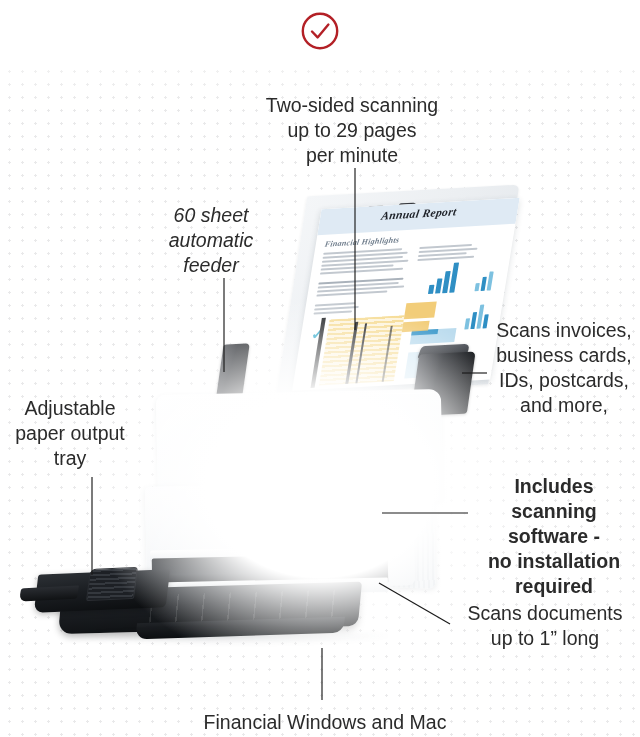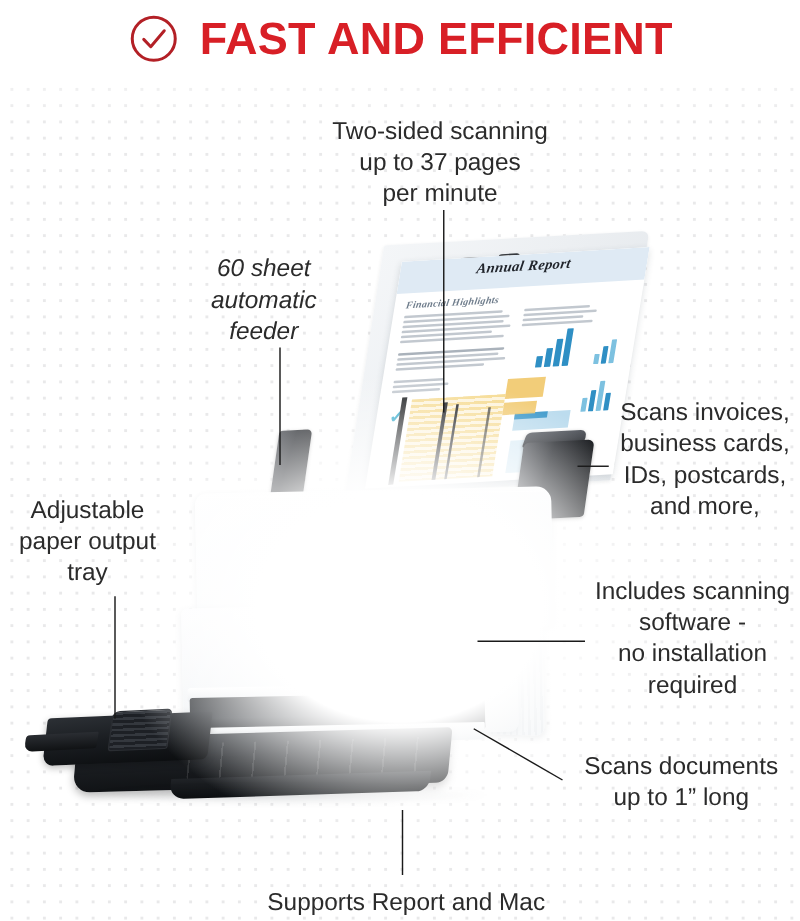--- a/index.html
+++ b/index.html
@@ -61,21 +61,21 @@
     line-height:25px;
     font-weight:400;
     white-space:pre-line;
   }
   .ca-center { text-align:center; }
 
   #co-duplex   { left:248px; top:93px;  width:208px; }
   #co-feeder   { left:150px; top:203px; width:122px;font-style:italic; }
   #co-tray     { left:4px;   top:396px; width:132px; }
   #co-media    { left:489px; top:318px; width:150px; }
-  #co-software { left:470px; top:461px; width:168px; }
+  #co-software { left:470px; top:474px; width:168px;font-weight:bold; }
   #co-long     { left:452px; top:601px; width:186px; }
   #co-os       { left:150px; top:710px; width:350px; }
 
   
   #leaders { position:absolute; left:0; top:0; width:640px; height:737px; pointer-events:none; }
 
   
   #scanner { position:absolute; left:0; top:0; width:640px; height:737px; }
 
   
@@ -458,25 +458,24 @@
 
       <line x1="322" y1="648" x2="322" y2="700"></line>
     </g>
   </svg>
 
   <div id="header">
     <svg id="check-badge" viewBox="0 0 42 42">
       <circle cx="21" cy="21" r="17.2" fill="none" stroke="#b32026" stroke-width="2.4"></circle>
       <polyline points="13,21.5 18.6,27.4 29.4,14.6" fill="none" stroke="#b32026" stroke-width="2.4" stroke-linecap="round" stroke-linejoin="round"></polyline>
     </svg>
-    <div id="headline" style="color: rgb(216, 31, 38);">FAST AND EFFICIENT</div>
   </div>
 
   <div class="callout ca-center" id="co-duplex">Two-sided scanning
-up to 37 pages
+up to 29 pages
 per minute</div>
 
   <div class="callout ca-center" id="co-feeder">60 sheet
 automatic
 feeder</div>
 
   <div class="callout ca-center" id="co-tray">Adjustable
 paper output
 tray</div>
 
@@ -486,15 +485,15 @@
 and more,</div>
 
   <div class="callout ca-center" id="co-software">Includes scanning
 software -
 no installation
 required</div>
 
   <div class="callout ca-center" id="co-long">Scans documents
 up to 1” long</div>
 
-  <div class="callout ca-center" id="co-os">Supports Report and Mac</div>
+  <div class="callout ca-center" id="co-os">Financial Windows and Mac</div>
 
 </div>
 
 </body></html>

